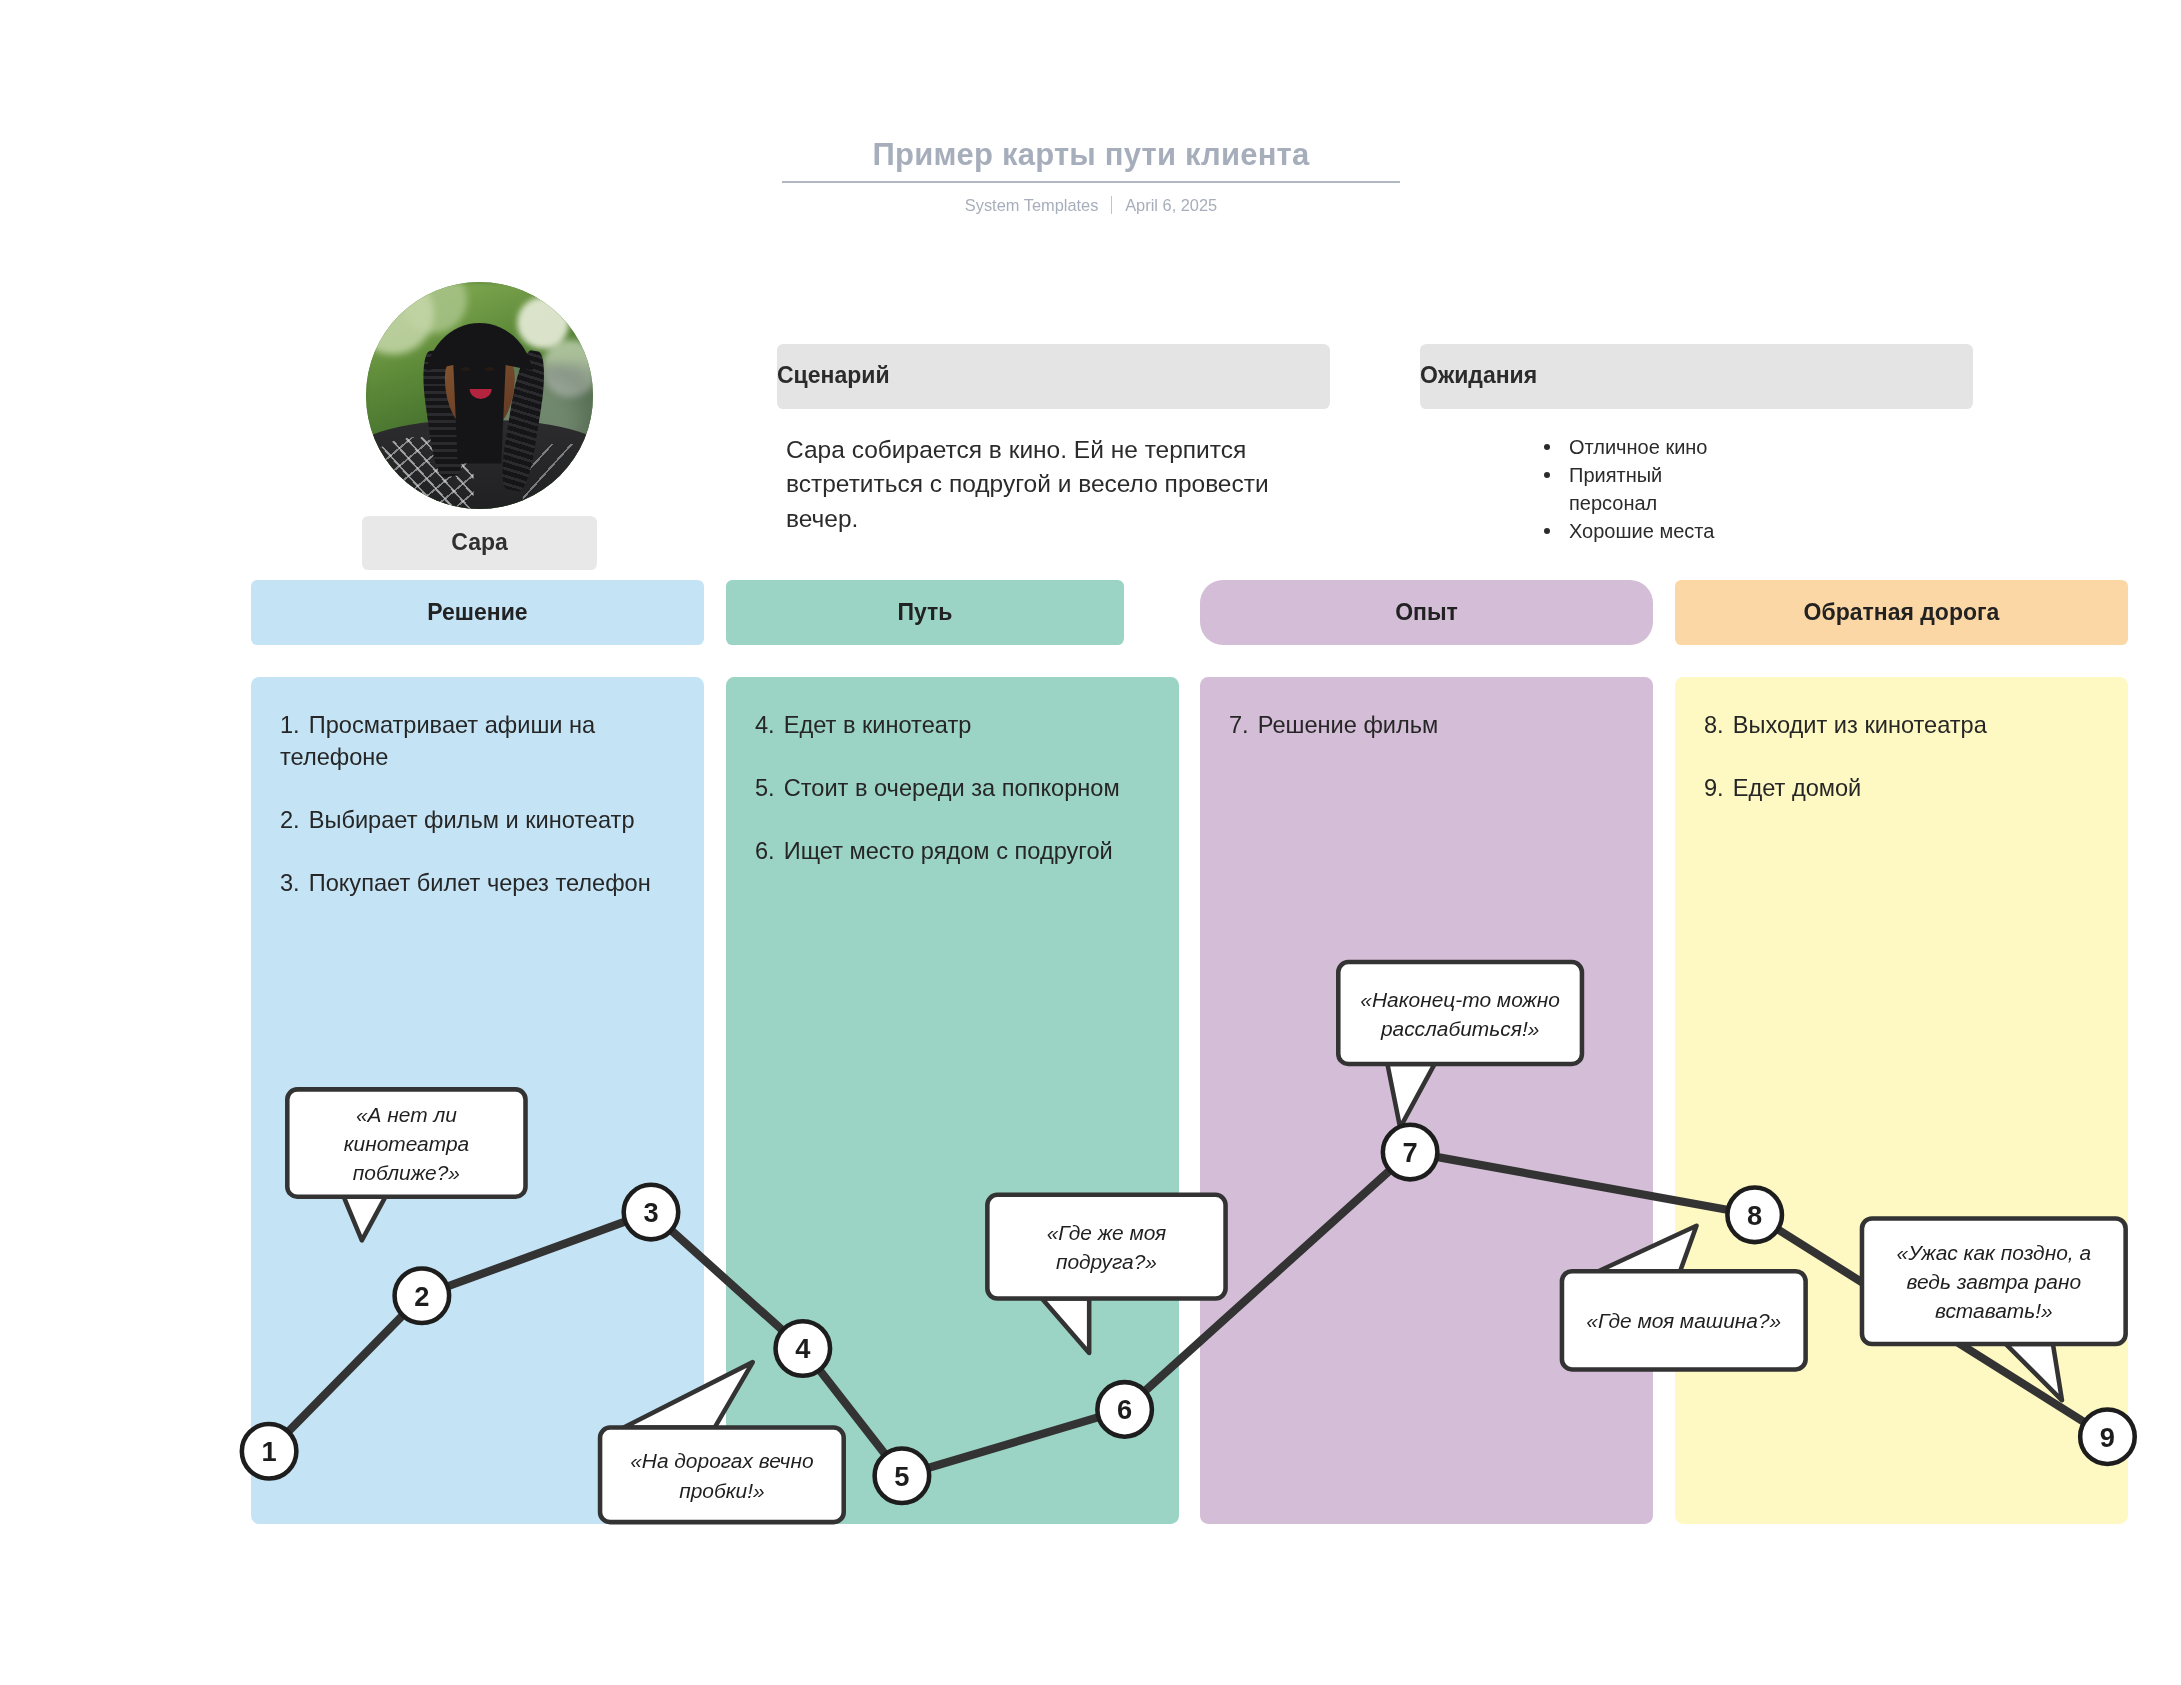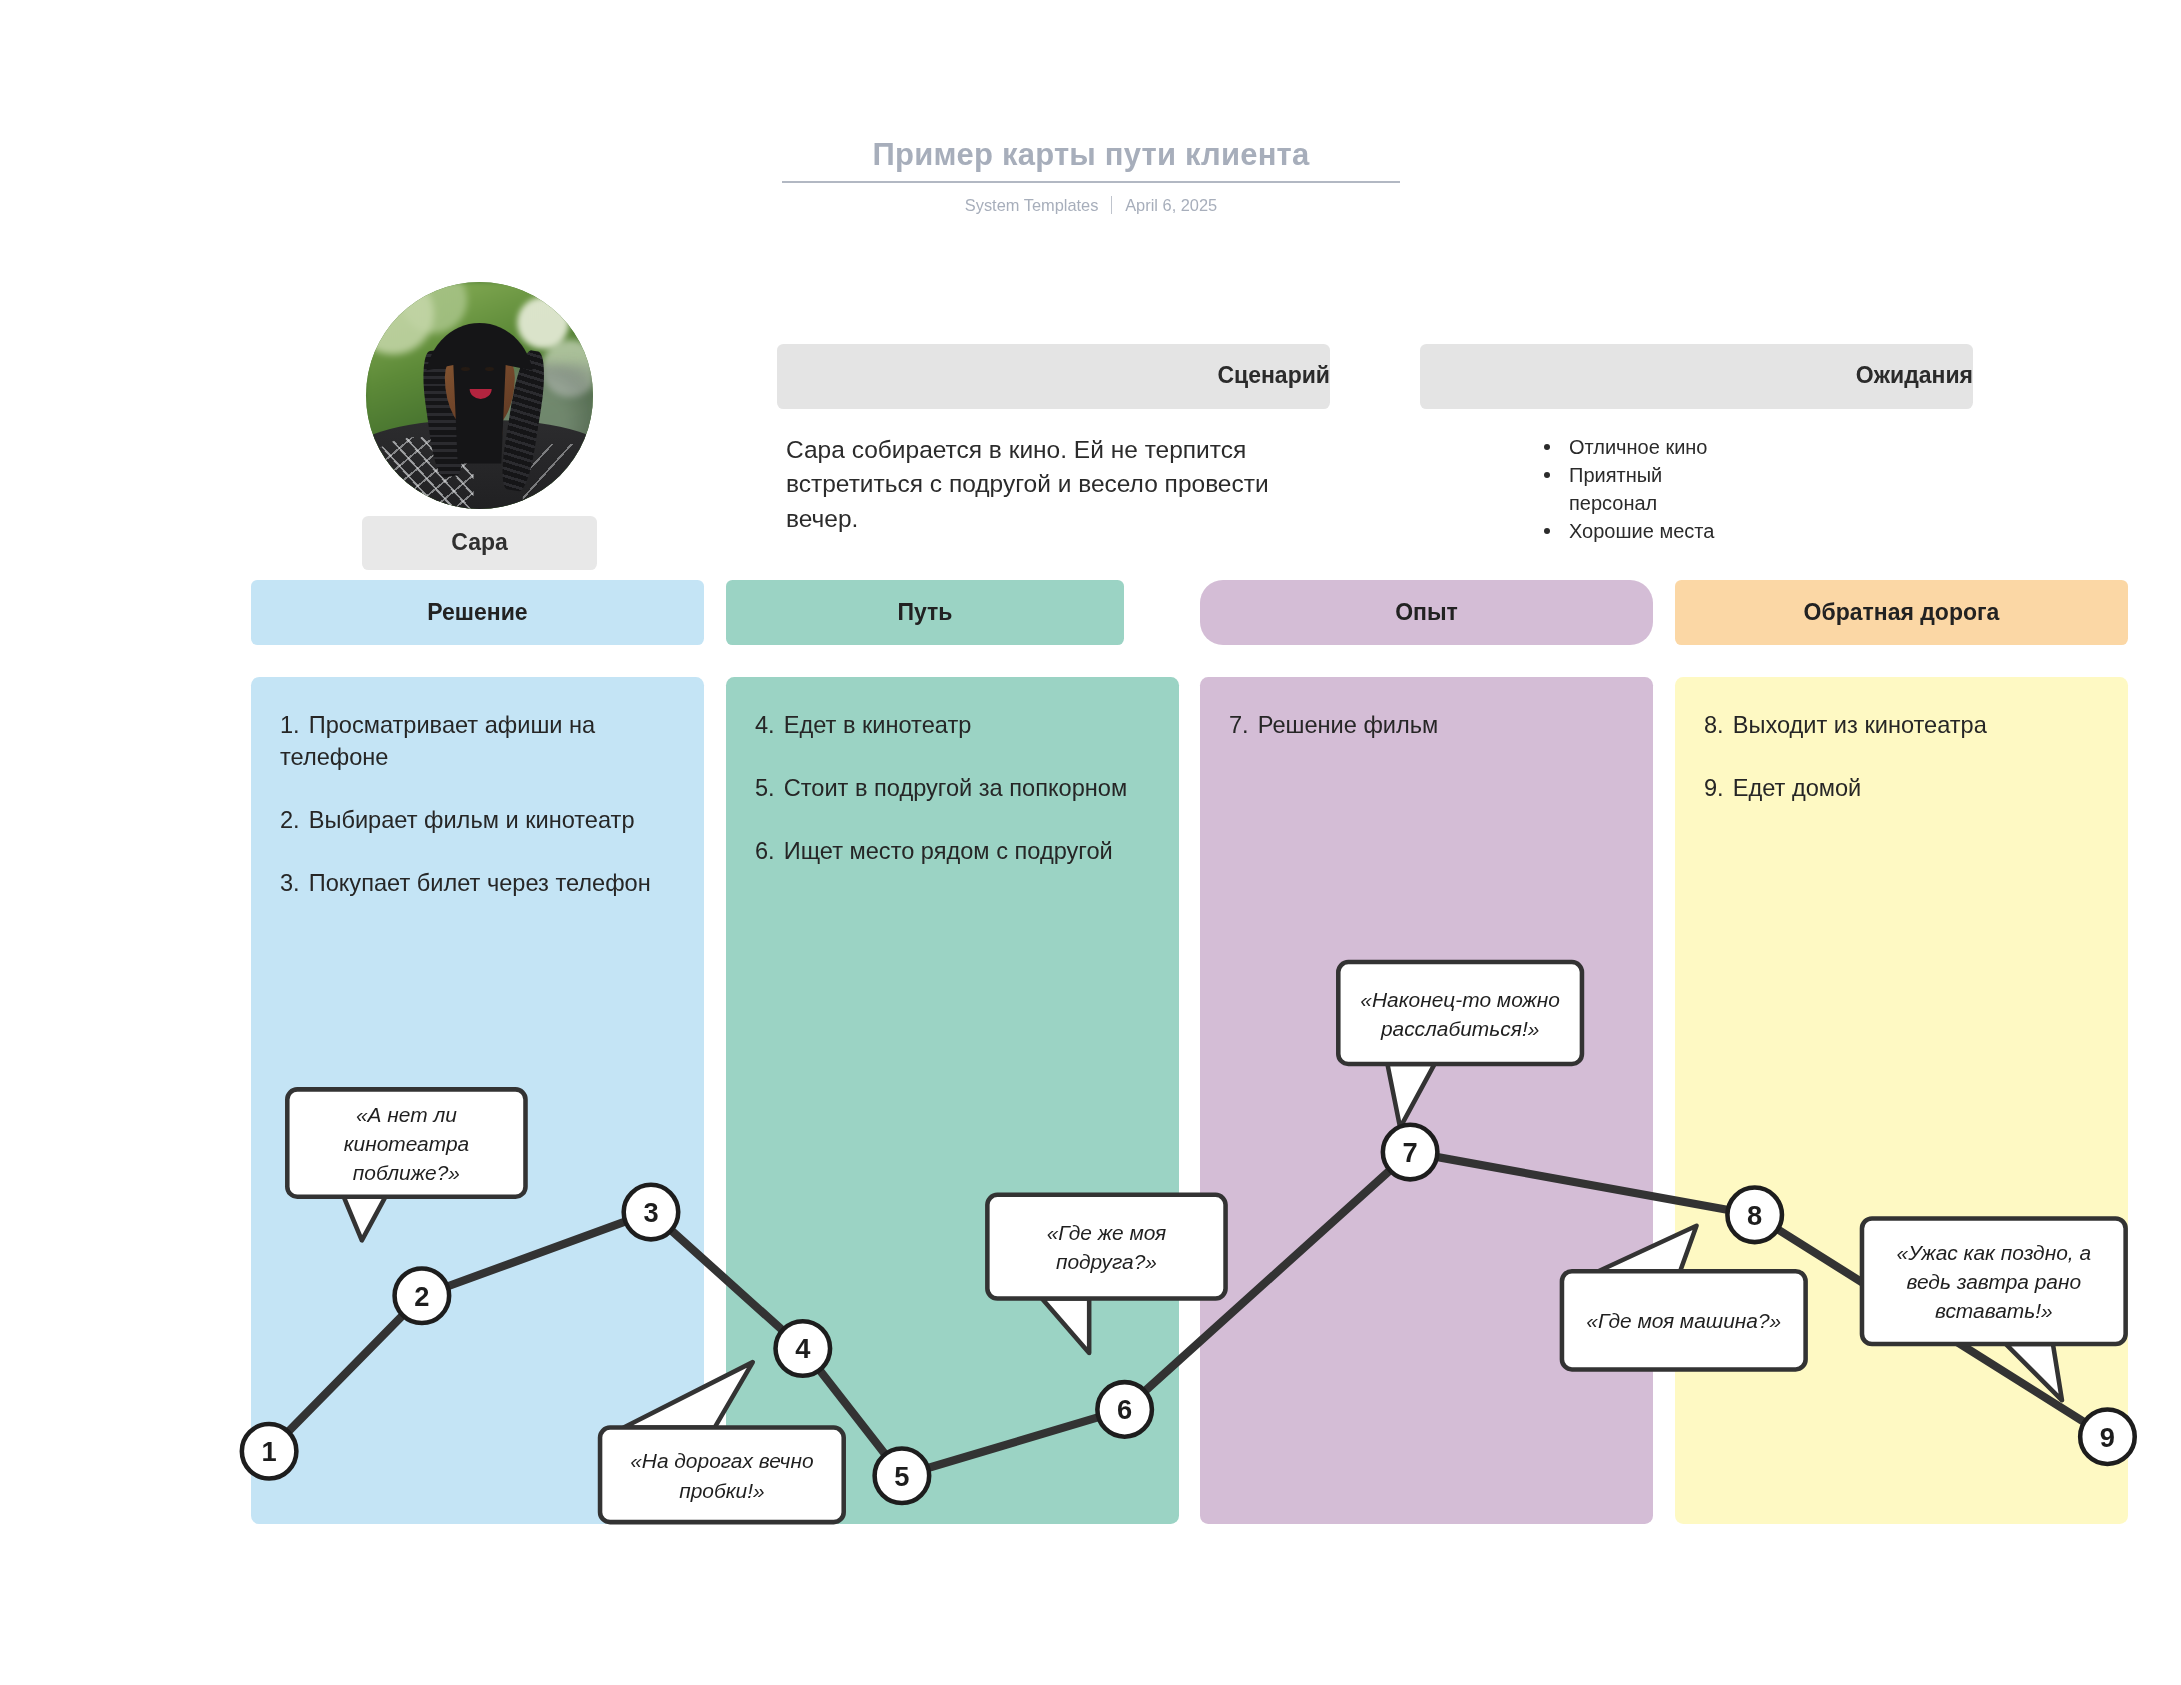--- a/index.html
+++ b/index.html
@@ -168,21 +168,21 @@
     font-weight: bold;
     color: #303030;
     padding: 12.7px 0 13.6px 0;
   }
 
   
   .info-block { position: absolute; }
   .info-head {
     background: #e4e4e4;
     border-radius: 6.4px;
-    text-align: right;
+    text-align: left;
     font-size: 23px;
     font-weight: bold;
     color: #2b2b2b;
     padding: 18px 0 20px 0;
   }
   #scenario-block { left: 777px; top: 344px; width: 553px; }
   #expect-block   { left: 1420px; top: 344px; width: 553px; }
   #scenario-text {
     margin-top: 23.6px;
     padding-left: 9px;
@@ -331,21 +331,21 @@
     </div>
   </div>
 </div>
 
 <div class="phase-panel" style="left:726px; width:453px; background:#9bd3c4;">
   <div class="phase-steps">
     <div class="step">
       <span class="num">4.</span><span>Едет в кинотеатр</span>
     </div>
     <div class="step">
-      <span class="num">5.</span><span>Стоит в подругой за попкорном</span>
+      <span class="num">5.</span><span>Стоит в очереди за попкорном</span>
     </div>
     <div class="step">
       <span class="num">6.</span><span>Ищет место рядом с подругой</span>
     </div>
   </div>
 </div>
 
 <div class="phase-panel" style="left:1200px; width:453px; background:#d4bdd6;">
   <div class="phase-steps">
     <div class="step">

